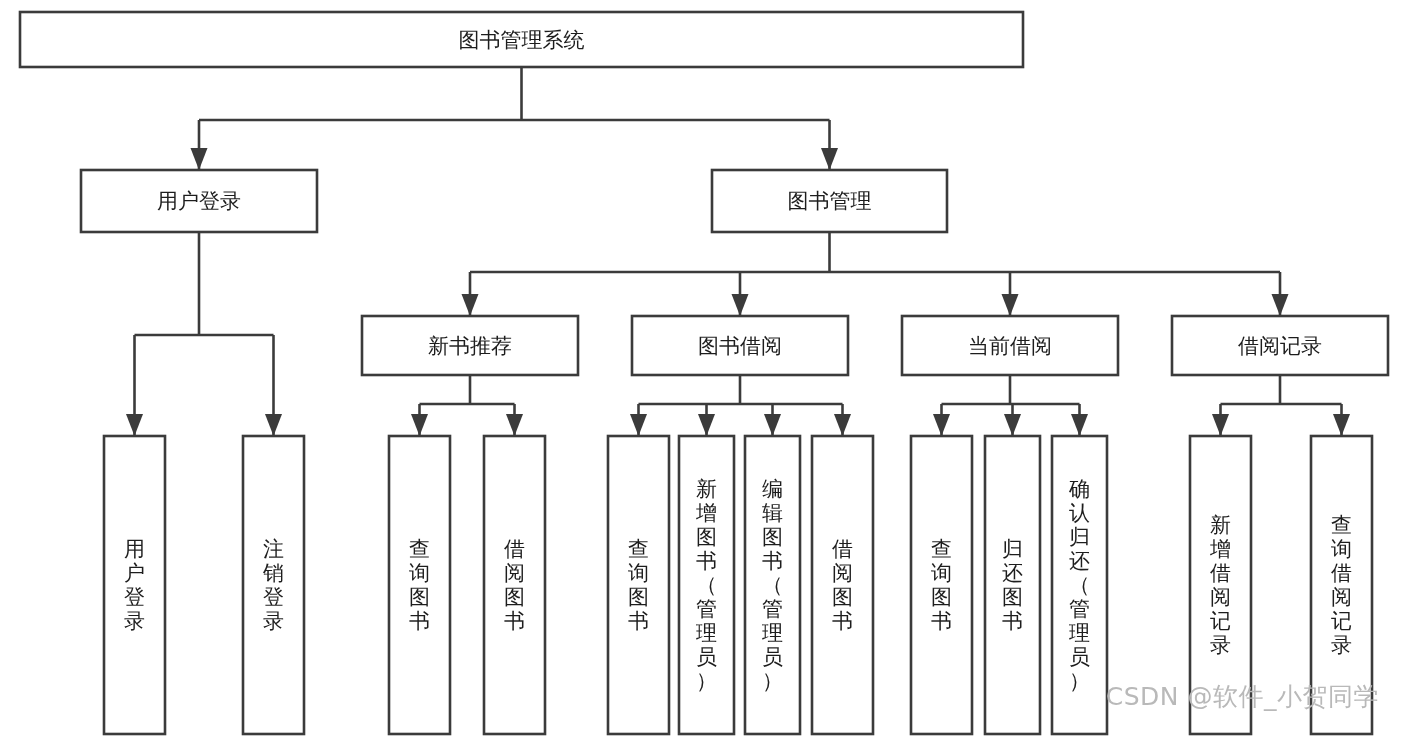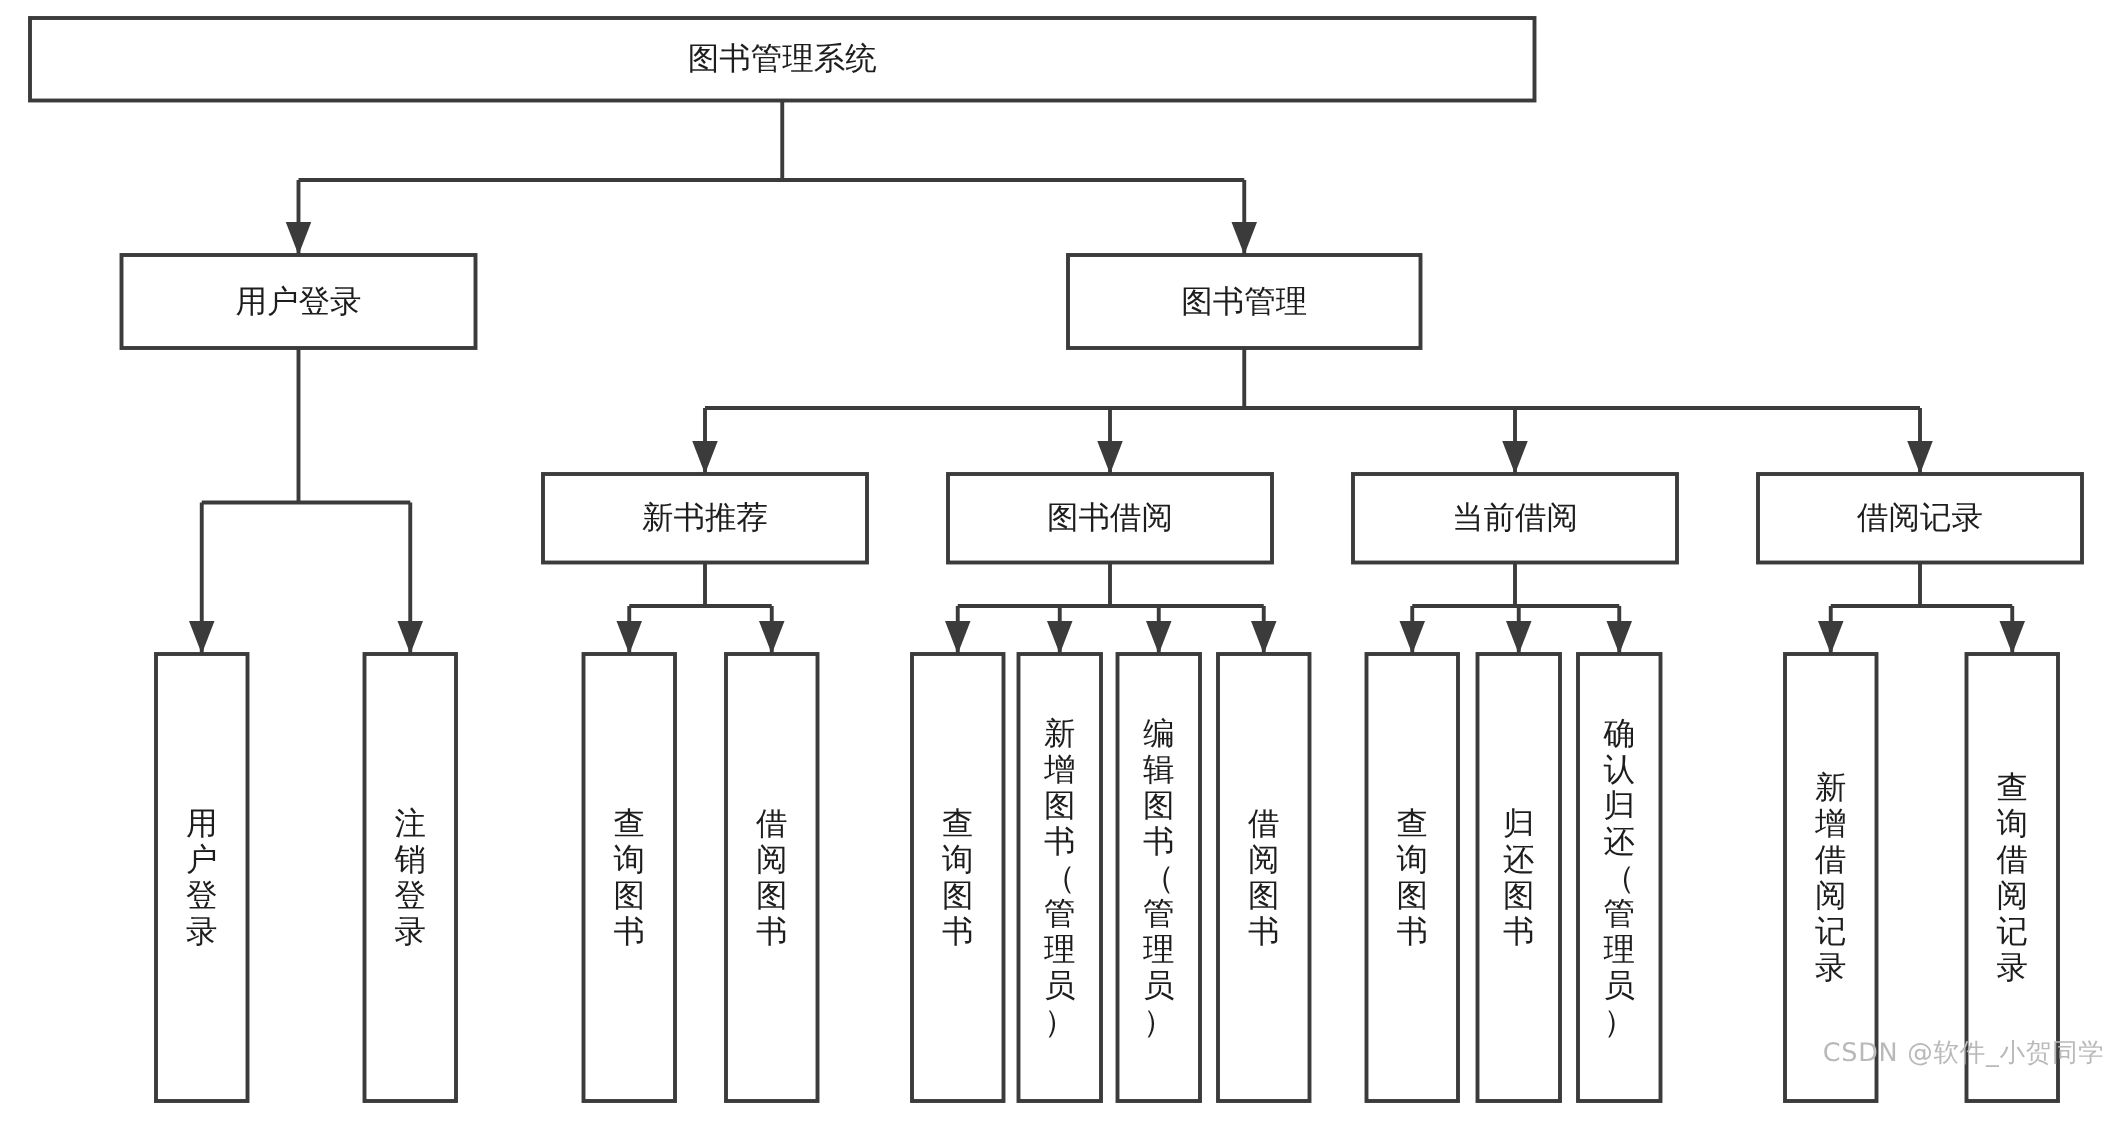--- a/index.html
+++ b/index.html
@@ -51,24 +51,24 @@
     dominant-baseline: middle;
   }
   .node-label-v {
     font-family: "DejaVu Sans", "Liberation Sans", sans-serif;
     font-size: 21px;
     fill: #1d1d1d;
     text-anchor: middle;
   }
   .watermark-text {
     position: absolute;
-    right: 2px;
+    right: 26px;
     bottom: 4px;
     font-family: "DejaVu Sans", "Liberation Sans", sans-serif;
-    font-size: 17px;
+    font-size: 25px;
     color: #b9b9b9;
     letter-spacing: 0.5px;
     white-space: nowrap;
     user-select: none;
   }
 </style>
 </head>
 <body>
 
 <div id="diagram-root">

